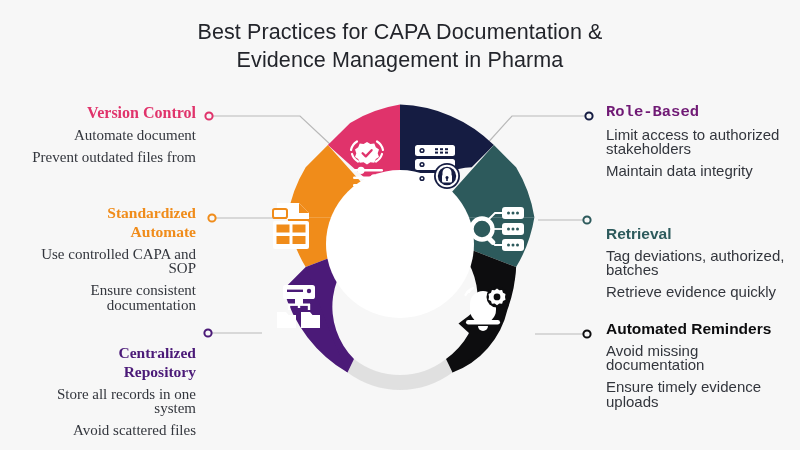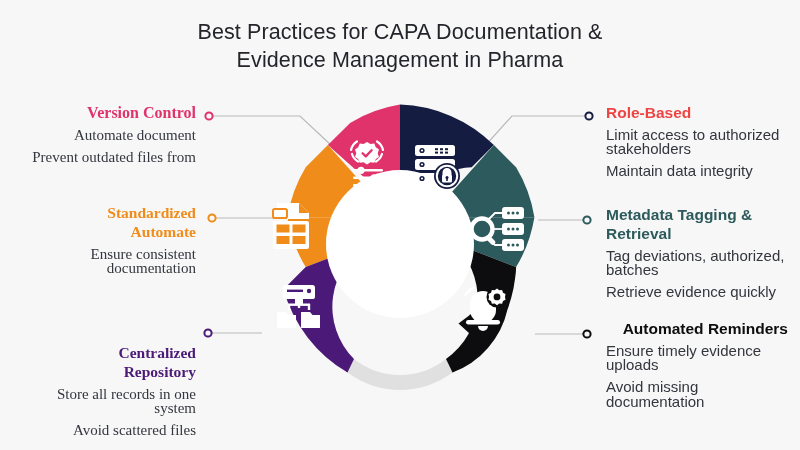--- a/index.html
+++ b/index.html
@@ -83,26 +83,26 @@
   #blk-central  { left: 18px;  top: 319px;  width: 178px; }
 
   
   #blk-role     { left: 606px; top: 103px;  width: 182px; }
   #blk-metadata { left: 606px; top: 205px;  width: 182px; }
   #blk-reminder { left: 606px; top: 319px;  width: 182px; }
 
   #blk-version .heading  { color: #e0336b; }
   #blk-standard .heading { color: #f08c1a; }
   #blk-central .heading  { color: #4b1a78; margin-top: 24px; }
-  #blk-role .heading     { color: #ef4444; }
+  #blk-role .heading     { color: #701a75; font-family: Liberation Mono, monospace; }
   #blk-metadata .heading { color: #2d5a5c; }
   #blk-reminder .heading { color: #0d0d0f; }
 
   #blk-version .heading  { font-size: 16px; }
-  #blk-reminder .heading { font-size: 15.5px; text-align: right; }
+  #blk-reminder .heading { font-size: 15.5px; }
 </style>
 </head>
 <body>
 
 <div class="canvas">
 
   <div class="title">
     <span>Best Practices for CAPA Documentation &amp;</span>
     <span class="l2">Evidence Management in Pharma</span>
   </div>
@@ -280,46 +280,47 @@
     <div class="heading">Version Control</div>
     <div class="bullet">Automate document</div>
     <div class="bullet">Prevent outdated files from</div>
   </div>
 
   <div class="block left" id="blk-standard">
     <div class="heading">
       <span>Standardized</span><br>
       <span>Automate</span>
     </div>
+    <div class="bullet">Use controlled CAPA and SOP</div>
     <div class="bullet">Ensure consistent documentation</div>
   </div>
 
   <div class="block left" id="blk-central">
     <div class="heading">
       <span>Centralized</span><br>
       <span>Repository</span>
     </div>
     <div class="bullet">Store all records in one system</div>
     <div class="bullet">Avoid scattered files</div>
   </div>
 
   <div class="block right" id="blk-role">
     <div class="heading">Role-Based</div>
     <div class="bullet">Limit access to authorized stakeholders</div>
     <div class="bullet">Maintain data integrity</div>
   </div>
 
   <div class="block right" id="blk-metadata">
     <div class="heading">
-      <span>Metadata Tagging &amp;</span><br>
+      <br>
       <span>Retrieval</span>
     </div>
     <div class="bullet">Tag deviations, authorized, batches</div>
     <div class="bullet">Retrieve evidence quickly</div>
   </div>
 
   <div class="block right" id="blk-reminder">
     <div class="heading">Automated Reminders</div>
+    <div class="bullet">Avoid missing documentation</div>
     <div class="bullet">Ensure timely evidence uploads</div>
-    <div class="bullet">Avoid missing documentation</div>
   </div>
 
 </div>
 
 </body></html>

